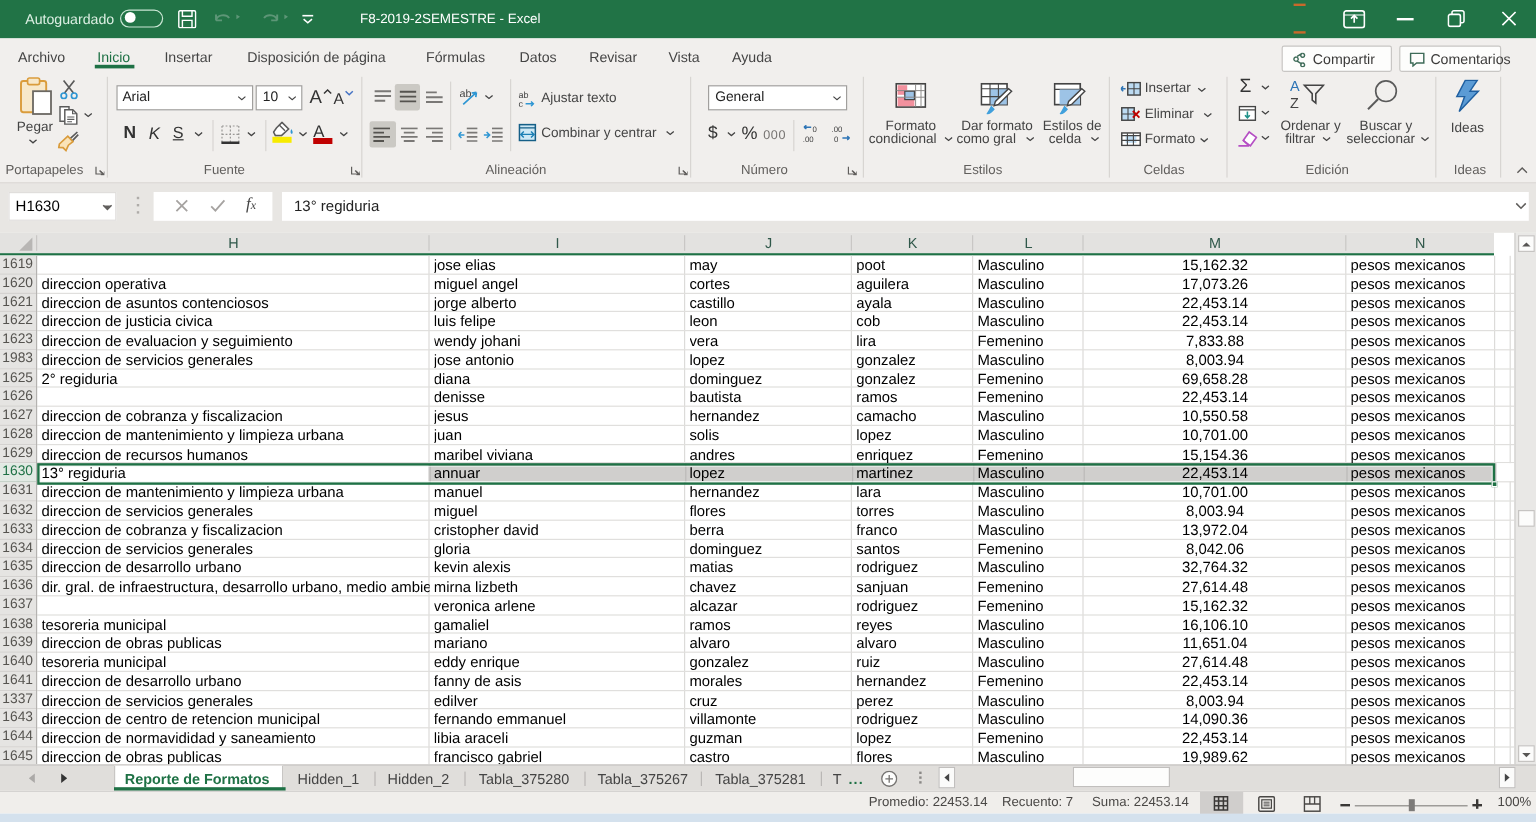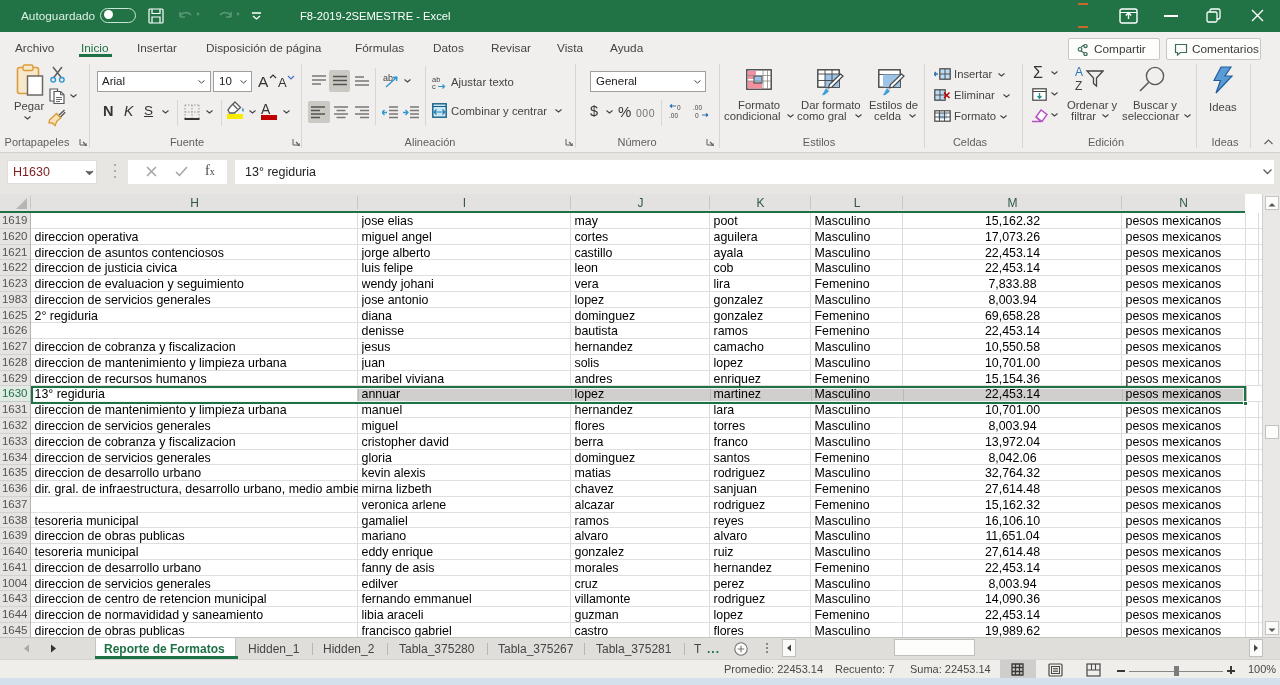--- a/index.html
+++ b/index.html
@@ -123,21 +123,21 @@
  <span class="rt" style="left:557px">Vista</span>
  <span class="rt" style="left:610px">Ayuda</span>
 </div>
 <div id="inicio-ul"></div>
 <div class="topbtn" style="left:1068px;width:92px">
     <svg style="position:absolute;left:7px;top:4px" width="14" height="13" viewBox="0 0 14 13">
       <path d="M5 4 L9 1.5 M5 8 L9 10.5 M9.5 1.5 a1.6 1.6 0 1 0 .1 0 M9.5 9.5 a1.6 1.6 0 1 0 .1 0 M4 4.5 a1.8 1.8 0 1 0 .1 0" stroke="#3E6B58" stroke-width="1.2" fill="none"></path>
     </svg>
     <span style="position:absolute;left:25px;top:3px">Compartir</span>
   </div>
-<div class="topbtn" style="left:1166px;width:95px">
+<div class="topbtn" style="left:1166px;width:85px">
     <svg style="position:absolute;left:7px;top:4px" width="14" height="13" viewBox="0 0 14 13">
       <path d="M1.5 1.5 h11 v8 h-6 l-3 2.5 v-2.5 h-2 z" stroke="#3E6B58" stroke-width="1.2" fill="none"></path>
     </svg>
     <span style="position:absolute;left:25px;top:3px">Comentarios</span>
   </div>
 
 <div id="ribbon"></div>
 <div id="ribbonc">
 
  <svg class="abs" style="left:16px;top:64px" width="28" height="32" viewBox="0 0 28 32">
@@ -438,34 +438,34 @@
  <span class="rtext" style="left:490px;top:41px">Ideas</span>
  <span class="glabel" style="left:446px;top:76px">Ideas</span>
  <div class="gsep" style="left:531px;top:4px;height:84px"></div>
  <svg class="abs" style="left:545px;top:79px" width="9" height="6" viewBox="0 0 9 6">
       <path d="M0.5 5 L4.5 1 L8.5 5" stroke="#605E5C" stroke-width="1.2" fill="none"></path>
     </svg>
 </div>
 
 <div id="fbar"></div>
 <div class="fwhite" style="left:7px;top:160px;width:90px;height:24px;border:1px solid #E0DEDC"></div>
-<span class="abs" style="left:13px;top:165px;font-size:12.5px;color:#7f1d1d">H1630</span>
+<span class="abs" style="left:13px;top:165px;font-size:12.5px;color:#000000">H1630</span>
 <svg class="abs" style="left:85px;top:170px" width="9" height="6" viewBox="0 0 9 6">
     <path d="M1 1 L4.5 4.5 L8 1" fill="none" stroke="#605E5C" stroke-width="1.2"></path>
     <path d="M1.5 1.2 L4.5 4.4 L7.5 1.2 z" fill="#605E5C"></path>
   </svg>
 <div class="abs" style="left:114px;top:164px;width:2px;height:2px;background:#AFACA9;box-shadow:0 6px 0 #AFACA9,0 12px 0 #AFACA9"></div>
 <div class="fwhite" style="left:128px;top:160px;width:99px;height:24px"></div>
 <svg class="abs" style="left:146px;top:166px" width="11" height="11" viewBox="0 0 11 11">
     <path d="M1 1 L10 10 M10 1 L1 10" stroke="#A6A3A1" stroke-width="1.5"></path>
   </svg>
 <svg class="abs" style="left:175px;top:166px" width="13" height="11" viewBox="0 0 13 11">
     <path d="M1 6 L4.5 9.5 L12 1" stroke="#A6A3A1" stroke-width="1.5" fill="none"></path>
   </svg>
-<span class="abs" style="left:205px;top:163px;font-size:14px;font-family:'Liberation Serif',serif;color:#444">f<span style="font-size:10px">x</span></span>
+<span class="abs" style="left:205px;top:163px;font-size:14px;font-style:italic;font-family:'Liberation Serif',serif;color:#444">f<span style="font-size:10px">x</span></span>
 <div class="fwhite" style="left:235px;top:160px;width:1039px;height:24px"></div>
 <span class="abs" style="left:245px;top:165px;font-size:12.5px;color:#222">13° regiduria</span>
 <svg class="abs" style="left:1263px;top:169px" width="9" height="6" viewBox="0 0 9 6">
     <path d="M0.5 0.5 L4.5 4.5 L8.5 0.5" fill="none" stroke="#605E5C" stroke-width="1.3"></path>
   </svg>
 
 <div id="cheads">
  <span class="ch" style="left:31px;width:327px">H</span>
  <span class="ch" style="left:358px;width:213px">I</span>
  <span class="ch" style="left:571px;width:139px">J</span>
@@ -720,21 +720,21 @@
 <div class="rh" style="top:346.94px">1641</div>
 <div class="row" style="top:346.94px">
 <span class="cH">direccion de desarrollo urbano</span>
       <span class="cI">fanny de asis</span>
       <span class="cJ">morales</span>
       <span class="cK">hernandez</span>
       <span class="cL">Femenino</span>
       <span class="cM">22,453.14</span>
       <span class="cN">pesos mexicanos</span>
 </div>
-<div class="rh" style="top:362.71px">1004</div>
+<div class="rh" style="top:362.71px">1337</div>
 <div class="row" style="top:362.71px">
 <span class="cH">direccion de servicios generales</span>
       <span class="cI">edilver</span>
       <span class="cJ">cruz</span>
       <span class="cK">perez</span>
       <span class="cL">Masculino</span>
       <span class="cM">8,003.94</span>
       <span class="cN">pesos mexicanos</span>
 </div>
 <div class="rh" style="top:378.48px">1643</div>

